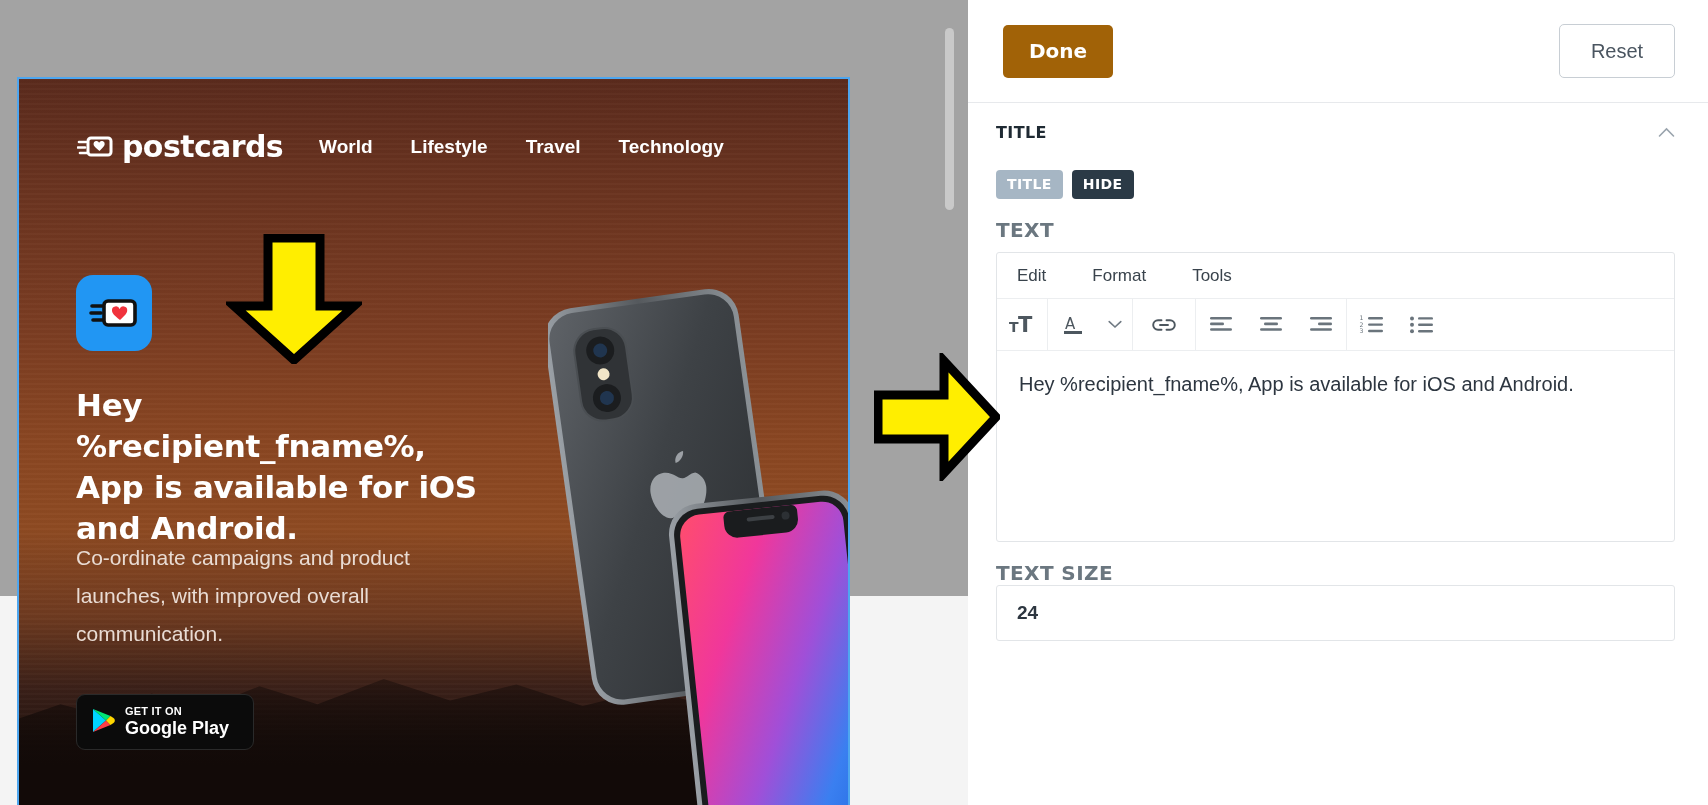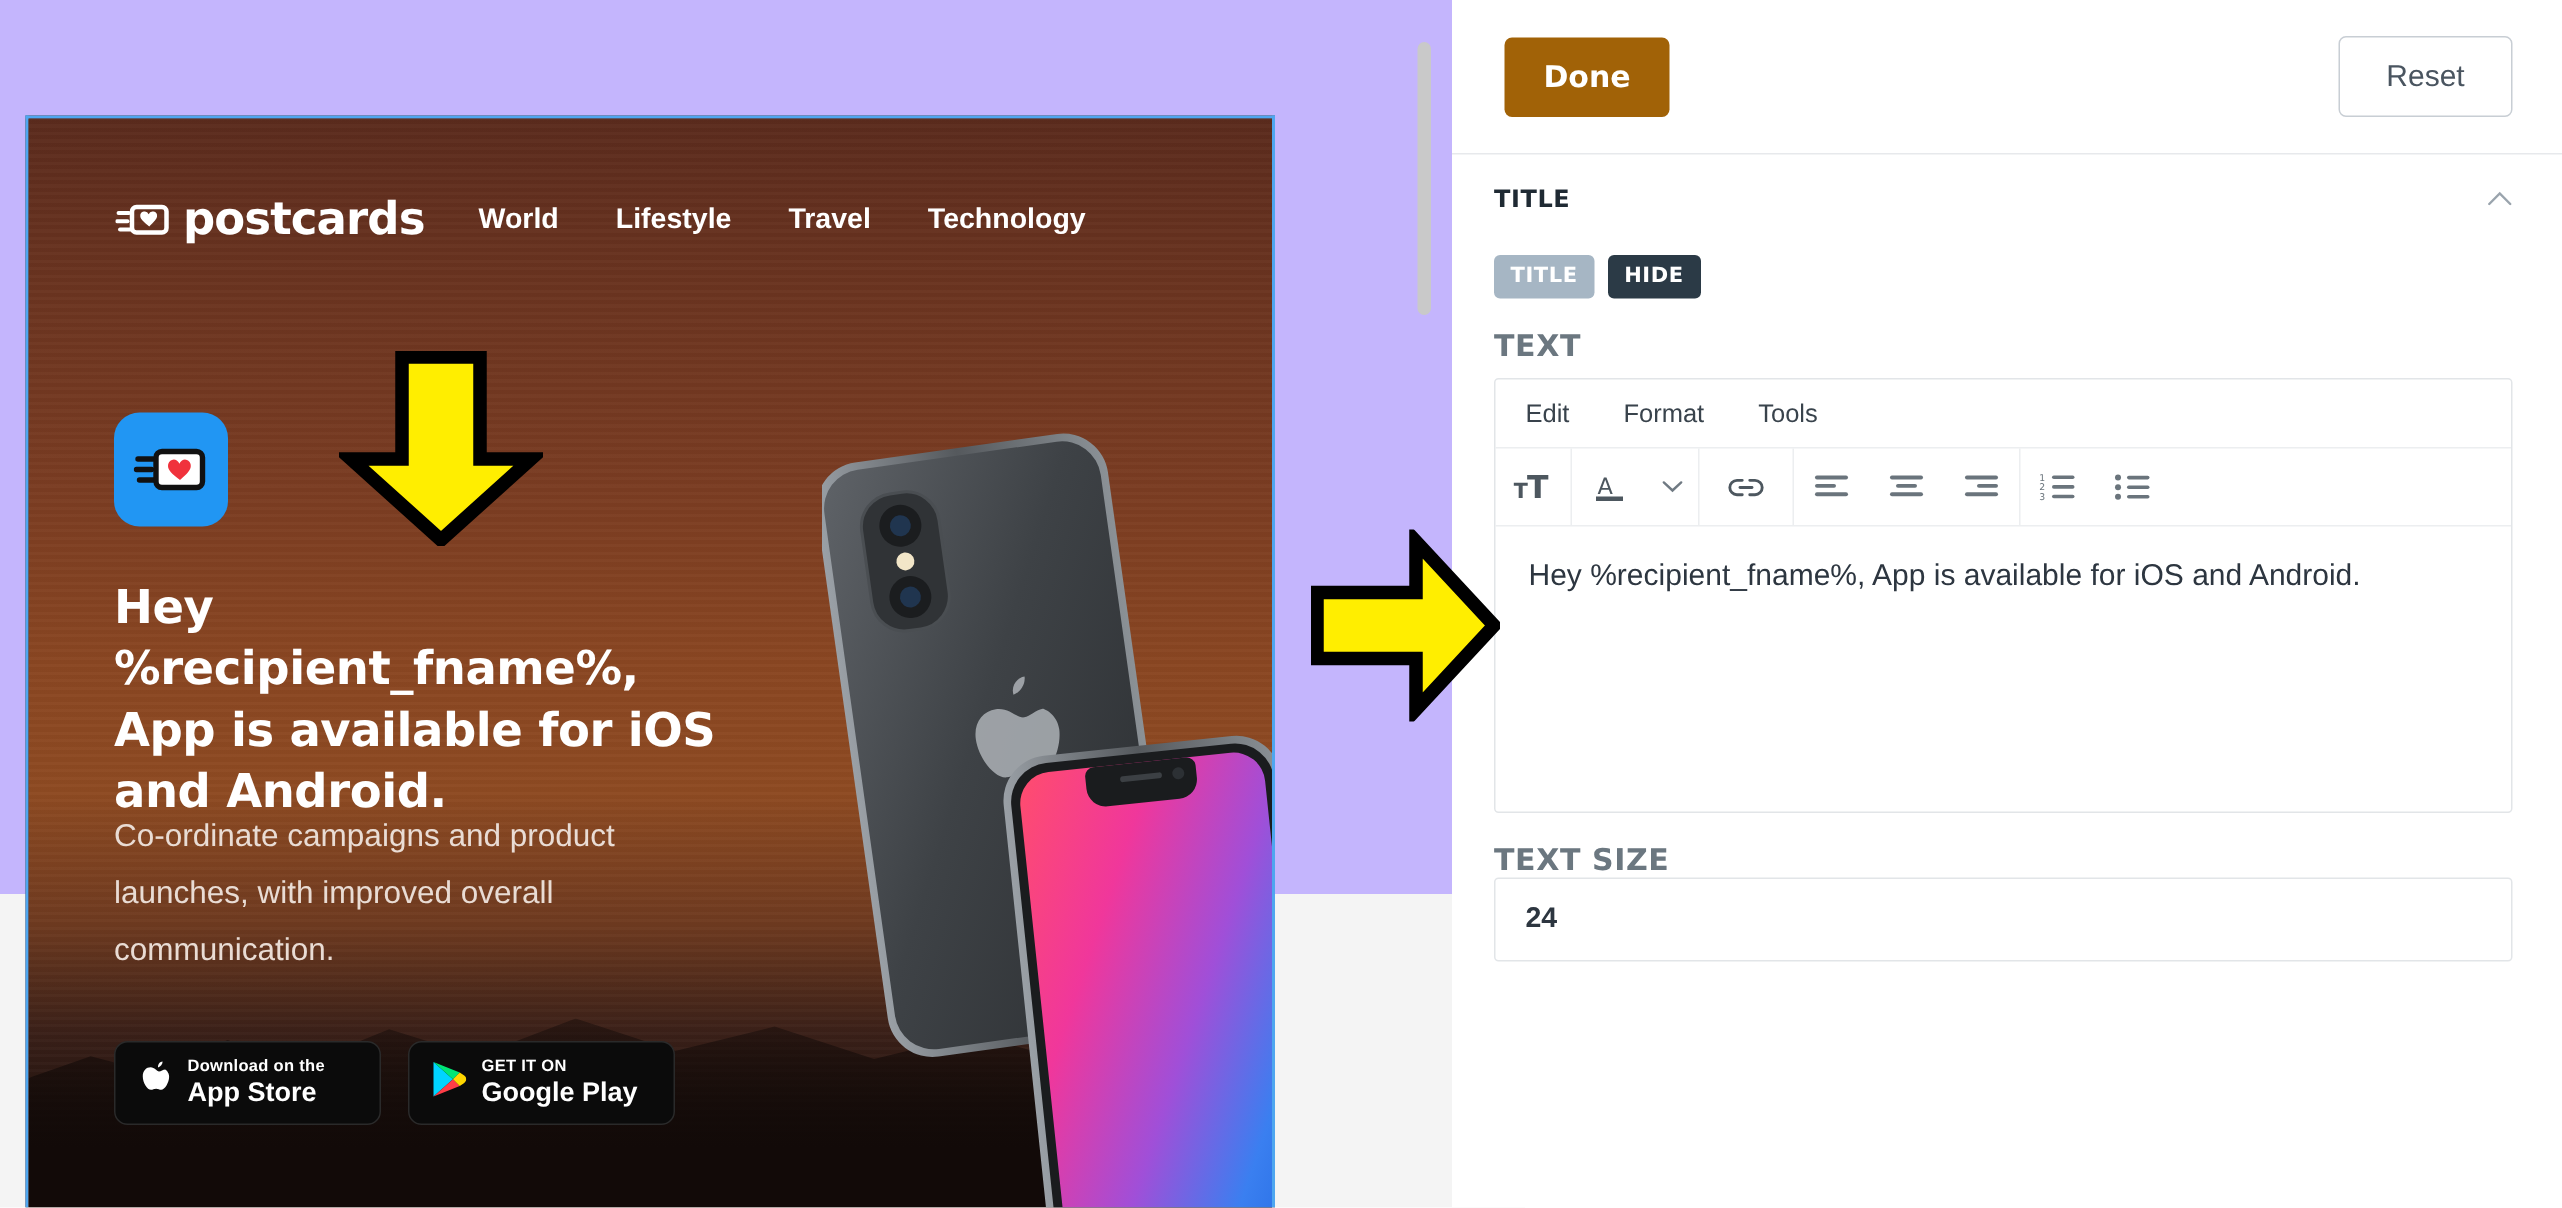--- a/index.html
+++ b/index.html
@@ -8,21 +8,21 @@
     font-family: "Liberation Sans", sans-serif;
     background: #ffffff;
     overflow: hidden;
   }
   #app { position: relative; width: 1708px; height: 805px; display: flex; background:#f4f4f4; }
 
   
   .preview-pane {
     position: relative;
     width: 968px; height: 596px;
-    background: #c4b5fd;
+    background: #a3a3a3;
     flex: 0 0 968px;
   }
   .email-frame {
     position: absolute;
     left: 17px; top: 77px;
     width: 833px; height: 728px;
     border: 2px solid #4ea6ef;
     border-bottom: none;
     overflow: hidden;
     background: #5a2a1c;
@@ -154,21 +154,21 @@
   .pill.active { background:#2b3a46; }
 
   .field-label {
     margin-top: 19px; font-family:"DejaVu Sans", sans-serif;
     font-size: 20px; font-weight: 700; color:#6b7780; letter-spacing:.4px;
   }
 
   .editor {
     margin-top: 10px; border: 1px solid #e2e5e8; border-radius: 3px; background:#fff;
   }
-  .menubar { display:flex; gap: 6px; padding: 13px 20px 12px 20px; border-bottom: 1px solid #eceef0; }
+  .menubar { display:flex; gap: 16px; padding: 13px 20px 12px 20px; border-bottom: 1px solid #eceef0; }
   .menubar span { font-size: 17px; color:#39434c; margin-right: 30px; cursor:pointer; }
   .menubar span:last-child{ margin-right:0; }
 
   .tool-row { display:flex; height: 52px; border-bottom: 1px solid #eceef0; }
   .tool-grp { display:flex; align-items:center; border-right: 1px solid #eceef0; }
   .tool-grp:last-child{ border-right:none; }
   .tool-btn {
     width: 50px; height: 52px; display:flex; align-items:center; justify-content:center;
     cursor:pointer; color:#5c666f;
   }
@@ -284,32 +284,20 @@
           </g>
         </svg>
       </div>
 
       <div class="headline">Hey %recipient_fname%, App is available for iOS and Android.</div>
       <div class="subcopy">Co-ordinate campaigns and product launches, with improved overall communication.</div>
 
       <div class="stores">
         <div class="store-btn">
           <span>
-            <svg width="24" height="28" viewBox="0 0 24 28">
-              <path d="M12 9 c-3 0-5.5 2.4-5.5 6.2 0 4.6 3.2 9.6 5.8 9.6 1.3 0 1.9-.8 3.6-.8 1.6 0 2.2.8 3.5.8 2.6 0 5.6-5.3 5.6-9.2 0-3.4-2.6-5-2.7-5.1-1.6 0-3 1.4-4.4 1.4-1.6 0-3.1-2.9-5.9-2.9z" fill="#fff" transform="translate(-2,-3) scale(0.95)"></path>
-              <path d="M14.4 5.6 c1.6-.4 3-2.1 3-3.9 -1.7.1-3.4 1.8-3 3.9z" fill="#fff"></path>
-            </svg>
-          </span>
-          <span class="store-txt">
-            <span class="store-small">Download on the</span>
-            <span class="store-big">App Store</span>
-          </span>
-        </div>
-        <div class="store-btn">
-          <span>
             <svg width="24" height="27" viewBox="0 0 24 27">
               <path d="M2 2 L15 13.5 L2 25 Z" fill="#00d4ff"></path>
               <path d="M2 2 L15 13.5 L19.5 9 Z" fill="#00e676"></path>
               <path d="M2 25 L15 13.5 L19.5 18 Z" fill="#ff3d47"></path>
               <path d="M19.5 9 L22.5 11 a3 3 0 0 1 0 5 L19.5 18 L15 13.5 Z" fill="#ffd600"></path>
             </svg>
           </span>
           <span class="store-txt">
             <span class="store-small">GET IT ON</span>
             <span class="store-big">Google Play</span>

